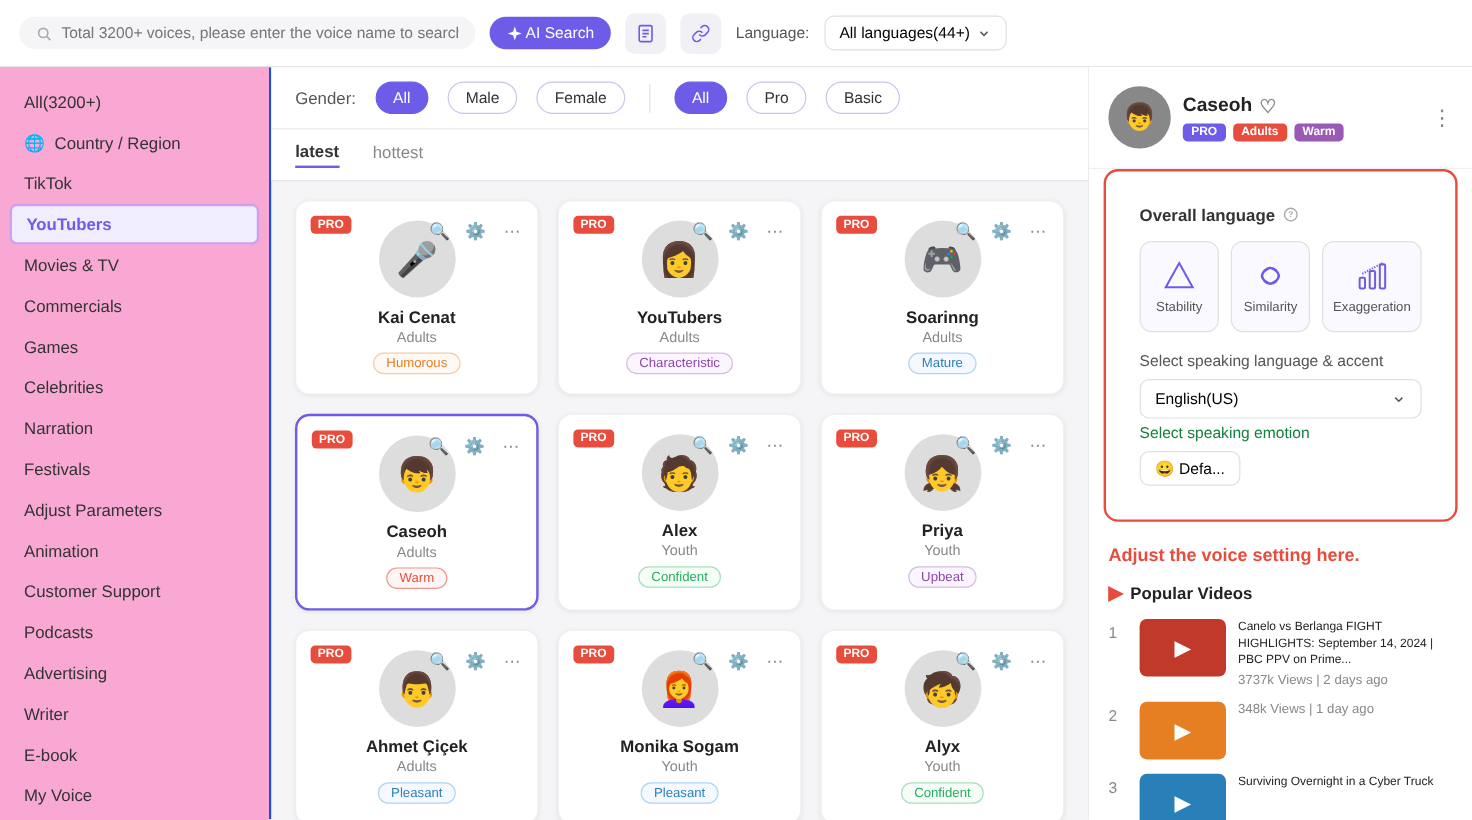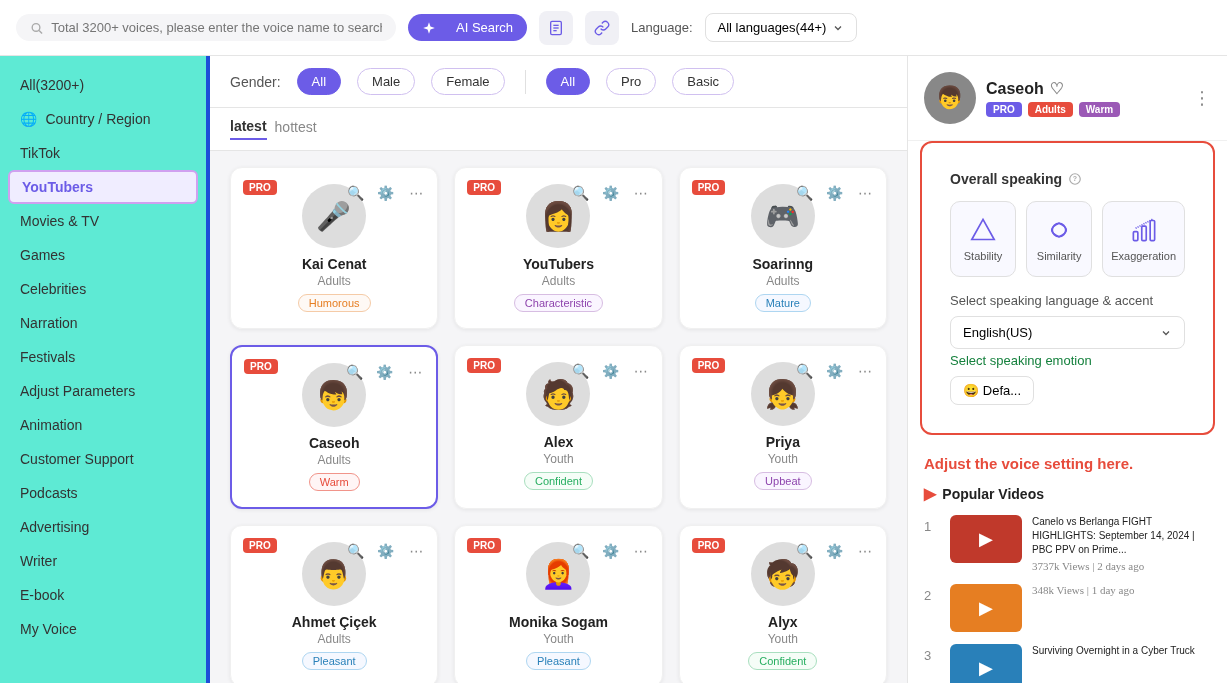--- a/index.html
+++ b/index.html
@@ -2,42 +2,42 @@
 <html><head>
   <meta charset="utf-8">
   <style>
     * { box-sizing: border-box; margin: 0; padding: 0; }
     body { font-family: -apple-system, BlinkMacSystemFont, 'Segoe UI', sans-serif; background: #f5f5f7; display: flex; flex-direction: column; height: 683px; overflow: hidden; }
 
     
     .topbar { display: flex; align-items: center; background: #fff; padding: 8px 16px; gap: 12px; border-bottom: 1px solid #e5e5e5; height: 56px; }
     .search-box { display: flex; align-items: center; flex: 1; max-width: 380px; background: #f5f5f7; border-radius: 20px; padding: 6px 14px; gap: 8px; }
     .search-box input { border: none; background: transparent; outline: none; font-size: 13px; color: #888; width: 100%; }
-    .ai-search-btn { background: #6c5ce7; color: #fff; border: none; border-radius: 16px; padding: 6px 14px; font-size: 13px; cursor: pointer; display: flex; align-items: center; gap: 20px; }
+    .ai-search-btn { background: #6c5ce7; color: #fff; border: none; border-radius: 16px; padding: 6px 14px; font-size: 13px; cursor: pointer; display: flex; align-items: center; gap: 2px; }
     .icon-btn { width: 34px; height: 34px; background: #f0f0f5; border: none; border-radius: 8px; cursor: pointer; display: flex; align-items: center; justify-content: center; font-size: 16px; }
     .lang-selector { display: flex; align-items: center; gap: 6px; border: 1px solid #e0e0e0; border-radius: 8px; padding: 6px 12px; cursor: pointer; font-size: 13px; }
 
     
     .main-layout { display: flex; flex: 1; overflow: hidden; }
 
     
-    .sidebar { width: 210px; background: #5eead4; border-right: 4px solid #1d4ed8; overflow-y: auto; padding: 12px 0; flex-shrink: 0; }
+    .sidebar { width: 226px; background: #f9a8d4; border-right: 2px solid #1d4ed8; overflow-y: auto; padding: 12px 0; flex-shrink: 0; }
     .sidebar-item { padding: 9px 20px; font-size: 14px; cursor: pointer; color: #333; display: flex; align-items: center; gap: 8px; }
     .sidebar-item.active { background: #f0edff; color: #6c5ce7; font-weight: 600; border: 2px solid #d0a0f0; border-radius: 6px; margin: 0 8px; padding: 7px 12px; }
     .sidebar-item.all { font-size: 14px; font-weight: 500; }
 
     
     .content { flex: 1; display: flex; flex-direction: column; overflow: hidden; }
     .filter-bar { display: flex; align-items: center; gap: 16px; padding: 12px 20px; background: #fff; border-bottom: 1px solid #e5e5e5; }
     .filter-label { font-size: 14px; color: #555; }
     .filter-btn { padding: 5px 14px; border-radius: 16px; border: 1.5px solid #d0c0f0; background: #fff; font-size: 13px; cursor: pointer; color: #333; }
     .filter-btn.active { background: #6c5ce7; color: #fff; border-color: #6c5ce7; }
     .filter-divider { width: 1px; height: 24px; background: #e0e0e0; margin: 0 4px; }
 
-    .tabs-bar { display: flex; align-items: center; gap: 8px; padding: 10px 20px; background: #fff; border-bottom: 1px solid #e5e5e5; }
+    .tabs-bar { display: flex; align-items: center; gap: 28px; padding: 10px 20px; background: #fff; border-bottom: 1px solid #e5e5e5; }
     .tab-item { font-size: 14px; cursor: pointer; color: #888; padding-bottom: 4px; }
     .tab-item.active { color: #333; font-weight: 600; border-bottom: 2px solid #6c5ce7; }
 
     .voice-grid { display: grid; grid-template-columns: repeat(3, 1fr); gap: 16px; padding: 16px 20px; overflow-y: auto; flex: 1; }
     .voice-card { background: #fff; border-radius: 12px; padding: 16px; display: flex; flex-direction: column; align-items: center; position: relative; box-shadow: 0 1px 4px rgba(0,0,0,0.07); cursor: pointer; }
     .voice-card.selected { border: 2px solid #6c5ce7; }
     .voice-card:not(.selected) { border: 1px solid #f0f0f0; }
     .pro-badge { position: absolute; top: 12px; left: 12px; background: #e74c3c; color: #fff; font-size: 10px; font-weight: 700; padding: 2px 6px; border-radius: 4px; }
     .card-actions { position: absolute; top: 12px; right: 8px; display: flex; gap: 4px; }
     .card-icon-btn { width: 26px; height: 26px; border: none; background: transparent; cursor: pointer; font-size: 14px; color: #888; display: flex; align-items: center; justify-content: center; border-radius: 50%; }
@@ -81,21 +81,21 @@
     .adjust-text { color: #e74c3c; font-size: 15px; font-weight: 700; padding: 8px 16px 12px; }
 
     .popular-videos { padding: 0 16px 16px; }
     .popular-title { font-size: 14px; font-weight: 700; color: #222; margin-bottom: 12px; display: flex; align-items: center; gap: 6px; }
     .yt-icon { color: #e74c3c; font-size: 16px; }
     .video-item { display: flex; gap: 10px; margin-bottom: 12px; align-items: flex-start; }
     .video-num { font-size: 13px; color: #888; min-width: 16px; margin-top: 4px; }
     .video-thumb { width: 72px; height: 48px; border-radius: 6px; background: #555; flex-shrink: 0; overflow: hidden; display: flex; align-items: center; justify-content: center; font-size: 10px; color: #fff; }
     .video-info { flex: 1; }
     .video-title { font-size: 10px; color: #222; line-height: 1.4; margin-bottom: 3px; }
-    .video-meta { font-size: 11px; color: #888; font-family: Liberation Serif, serif; }
+    .video-meta { font-size: 11px; color: #888; }
 
     .heart-icon { color: #888; }
   </style>
 </head>
 <body>
 
 <div class="topbar">
   <div class="search-box">
     <svg width="14" height="14" viewBox="0 0 24 24" fill="none" stroke="#aaa" stroke-width="2.5">
         <circle cx="11" cy="11" r="7"></circle>
@@ -145,20 +145,23 @@
     <div class="sidebar-item">
       <span>TikTok</span>
     </div>
     <div class="sidebar-item active">
       <span>YouTubers</span>
     </div>
     <div class="sidebar-item">
       <span>Movies &amp; TV</span>
     </div>
     <div class="sidebar-item">
+      <span>Commercials</span>
+    </div>
+    <div class="sidebar-item">
       <span>Games</span>
     </div>
     <div class="sidebar-item">
       <span>Celebrities</span>
     </div>
     <div class="sidebar-item">
       <span>Narration</span>
     </div>
     <div class="sidebar-item">
       <span>Festivals</span>
@@ -333,21 +336,21 @@
           <span class="badge badge-adults">Adults</span>
           <span class="badge badge-warm">Warm</span>
         </div>
       </div>
       <div class="profile-menu">⋮</div>
     </div>
 
     <div class="settings-border">
       <div class="overall-settings">
         <div class="settings-title">
-          <span>Overall speaking</span>
+          <span>Overall language</span>
           <svg width="14" height="14" viewBox="0 0 24 24" fill="none" stroke="#aaa" stroke-width="2">
               <circle cx="12" cy="12" r="9"></circle>
               <text x="12" y="16" text-anchor="middle" font-size="12" fill="#aaa" stroke="none">?</text>
             </svg>
         </div>
         <div class="settings-options">
           <div class="setting-option">
             <svg width="28" height="28" viewBox="0 0 50 50" fill="none" stroke="#6c5ce7" stroke-width="3">
                 <polygon points="25,6 45,42 5,42"></polygon>
               </svg>

